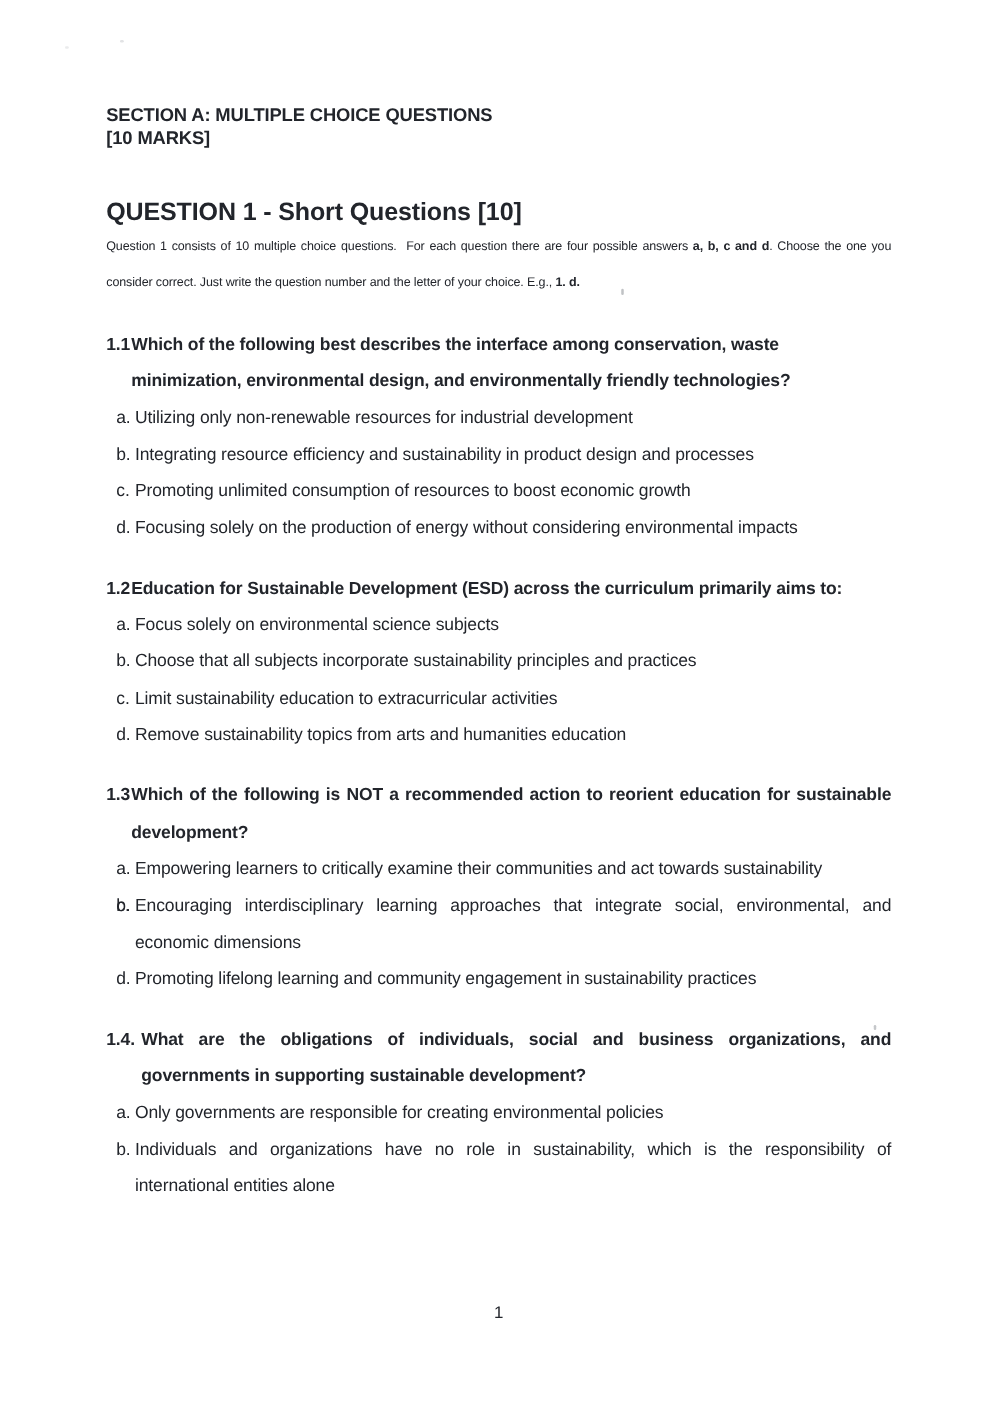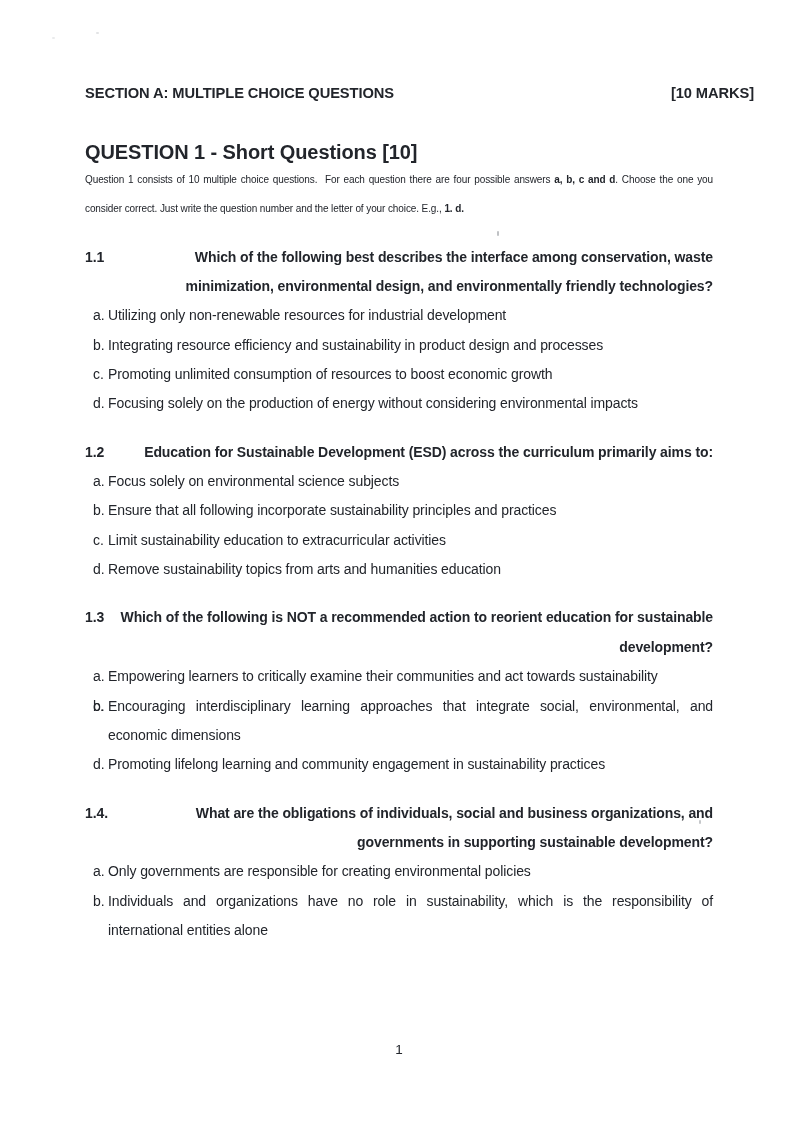--- a/index.html
+++ b/index.html
@@ -20,20 +20,21 @@
     letter-spacing: -0.1px;
   }
   .header-row {
     margin-top: 84px;
     margin-right: -41px;
     display: flex;
     justify-content: space-between;
     font-weight: 700;
     font-size: 14.7px;
     line-height: 18px;
+    flex-direction: column;
   }
   .q1-title {
     margin: 41px 0 0 0;
     font-weight: 700;
     font-size: 20px;
     line-height: 18px;
   }
   .intro {
     margin: 4px 0 0 0;
     font-size: 10px;
@@ -45,21 +46,20 @@
     margin-top: 19px;
     font-size: 14px;
     line-height: 29.35px;
   }
   
   .question:nth-child(3), .question:nth-child(4) { text-align: justify; }
   .q-heading {
     position: relative;
     padding-left: 20px;
     font-weight: 700;
-    text-align: right;
   }
   .question:nth-child(4) .q-heading { padding-left: 28px; }
   .q-num {
     position: absolute;
     left: 0;
     top: 0;
     font-weight: 700;
   }
   .option {
     position: relative;
@@ -136,21 +136,21 @@
       <span class="q-text">Education for Sustainable Development (ESD) across the curriculum primarily aims to:</span>
     </div>
     <div class="options">
   <div class="option">
     <span class="opt-letter">a.</span>
     <span class="opt-text">Focus solely on environmental science subjects</span>
   </div>
 
   <div class="option">
     <span class="opt-letter">b.</span>
-    <span class="opt-text">Ensure that all following incorporate sustainability principles and practices</span>
+    <span class="opt-text">Choose that all subjects incorporate sustainability principles and practices</span>
   </div>
 
   <div class="option">
     <span class="opt-letter">c.</span>
     <span class="opt-text">Limit sustainability education to extracurricular activities</span>
   </div>
 
   <div class="option">
     <span class="opt-letter">d.</span>
     <span class="opt-text">Remove sustainability topics from arts and humanities education</span>

